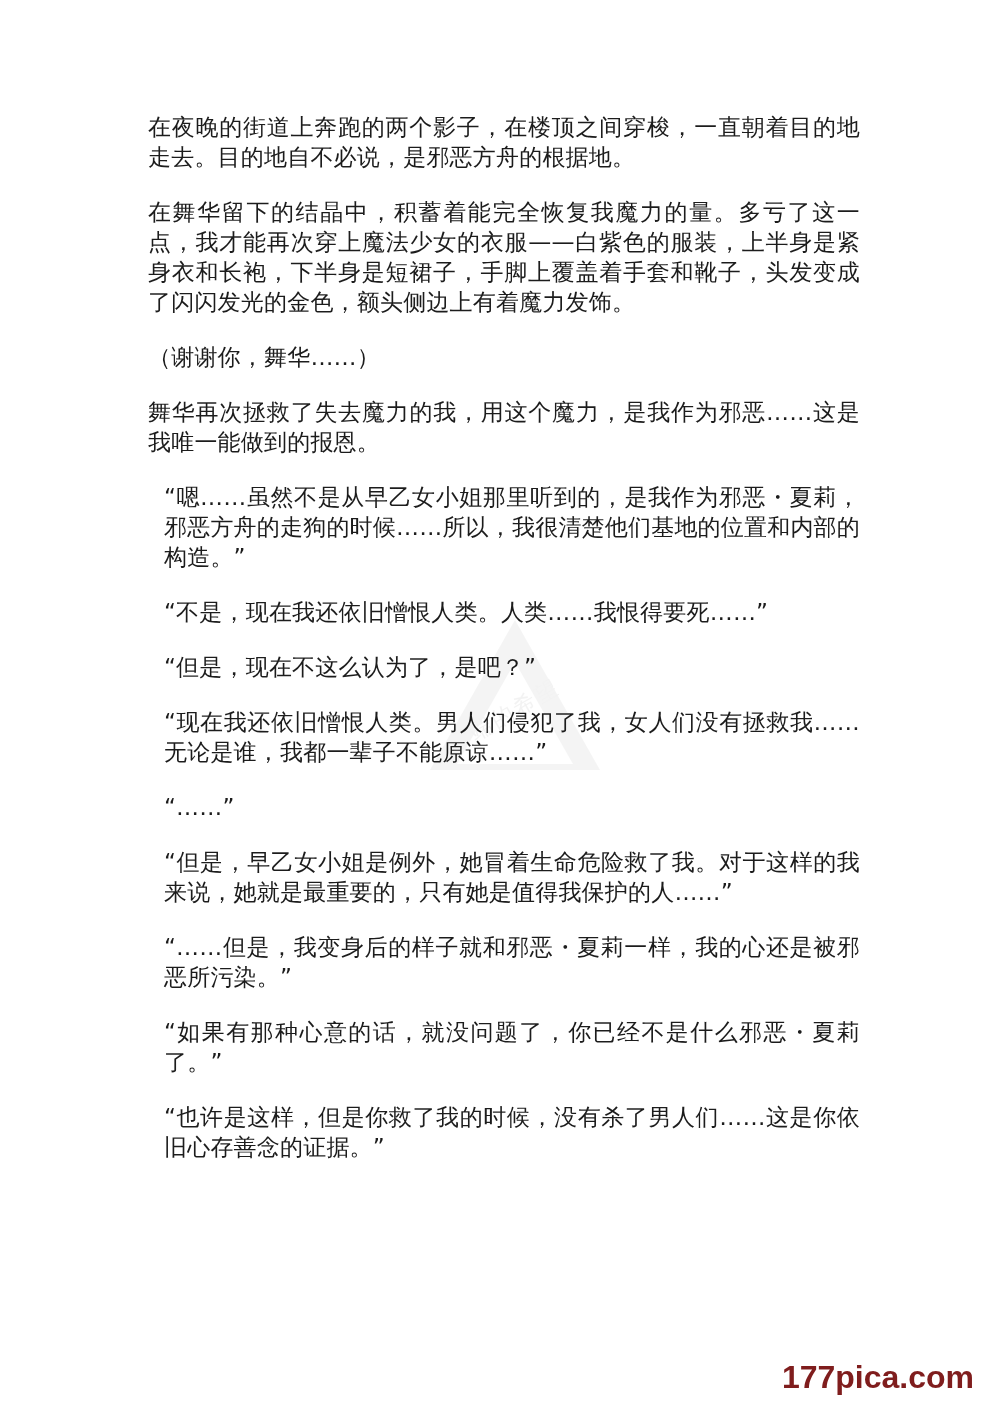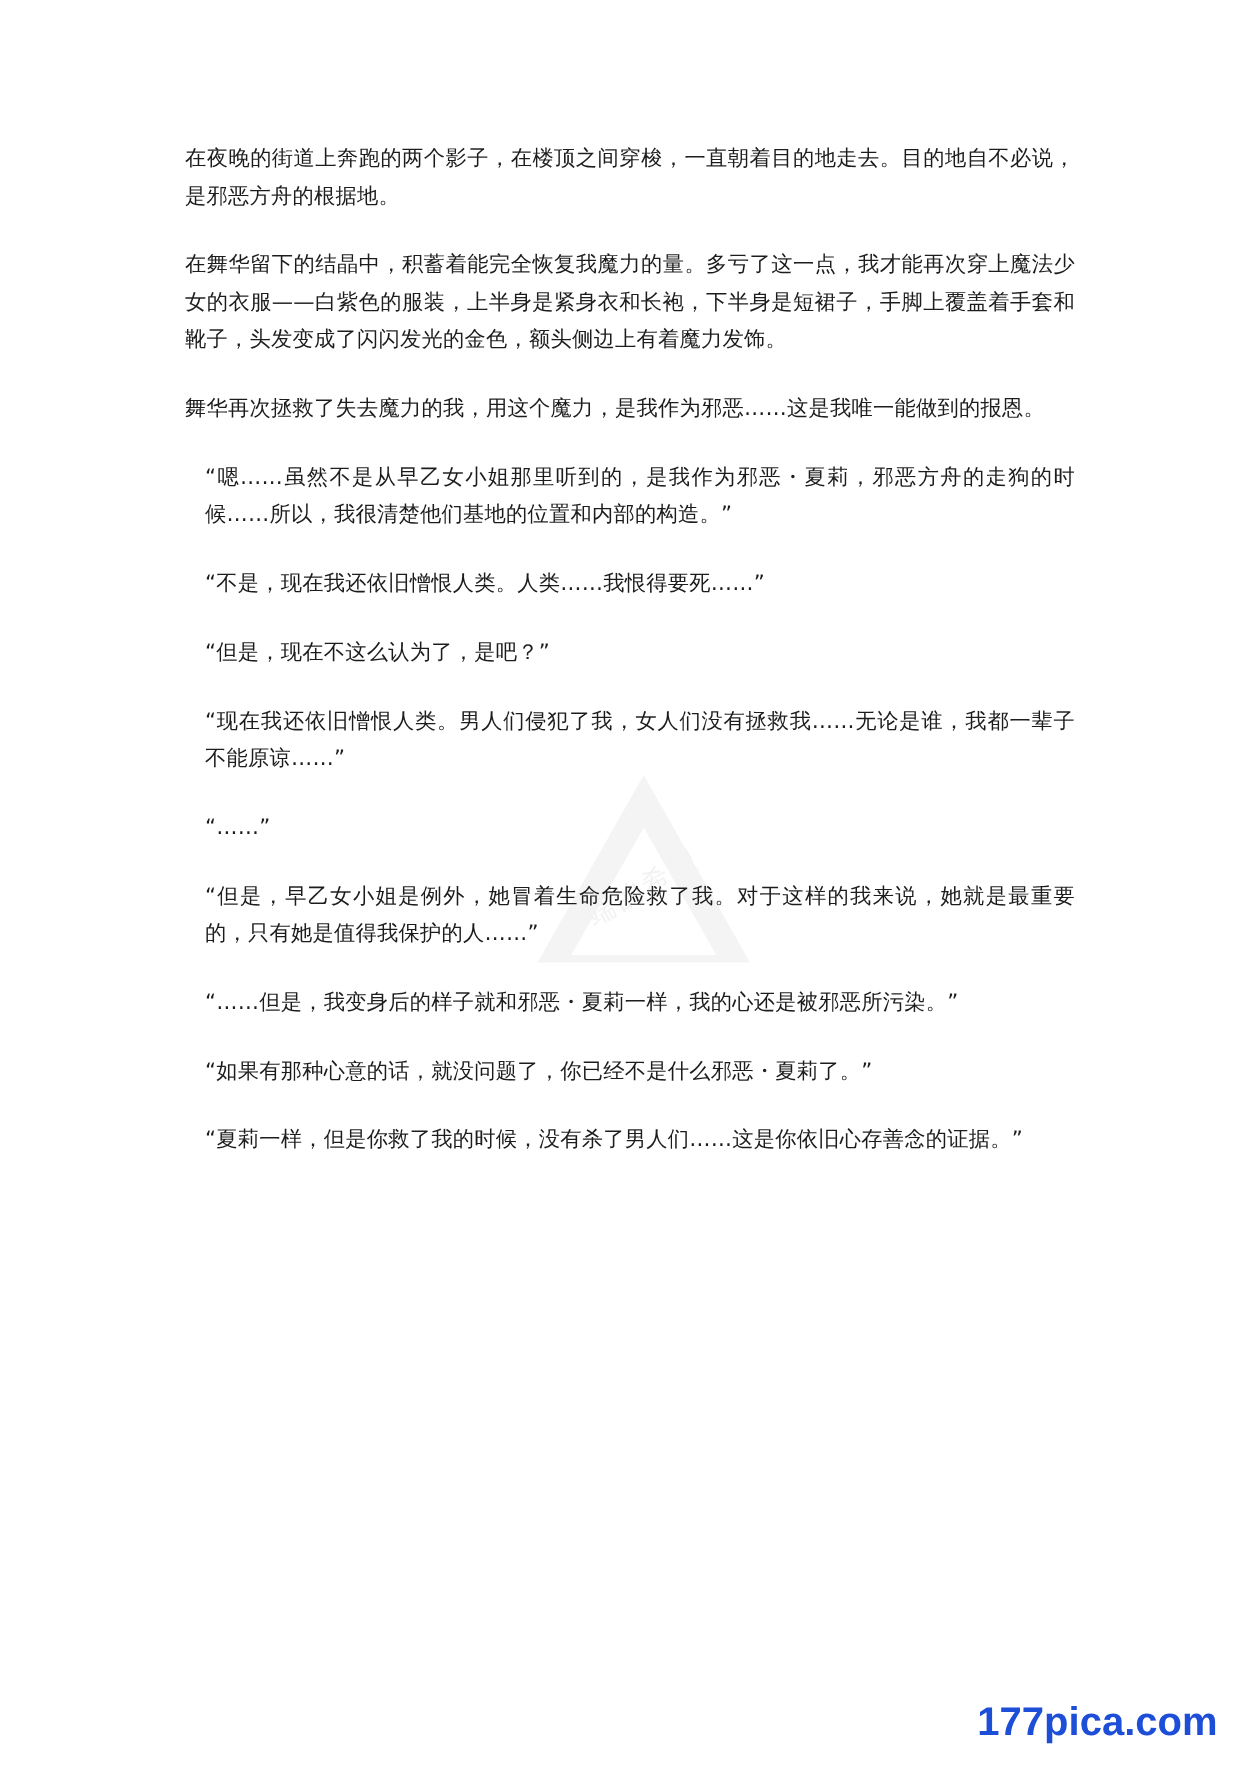--- a/index.html
+++ b/index.html
@@ -78,65 +78,66 @@
     font-size: 34px;
     line-height: 40px;
     color: #231f20;
     margin: 0 0 34px 0;
     font-family: "Liberation Serif", "DejaVu Serif", serif;
     font-weight: 400;
   }
 
   p.para {
     margin: 0 0 25px 0;
-    font-size: 17px;
+    font-size: 23px;
     line-height: 30px;
     color: #1c1c1c;
     text-align: justify;
     letter-spacing: 0.2px;
     font-family: "DejaVu Sans", "Liberation Sans", sans-serif;
   }
   p.para.indent {
     text-indent: 0;
     padding-left: 16px;
   }
 
   .footer-brand {
     position: absolute;
     right: 26px;
     bottom: 18px;
     font-size: 32px;
     font-weight: bold;
-    color: #1d4ed8;
+    color: #7f1d1d;
     font-family: "Liberation Sans", "DejaVu Sans", sans-serif;
     letter-spacing: 0px;
   }
 </style>
 </head>
 <body>
 
 <div class="page">
 
   <div class="watermark">
     <div class="tri"></div>
     <div class="tri-inner"></div>
     <div class="wm-text">端的希望</div>
   </div>
 
   <div class="content">
     <div id="body-text">
         <p class="para">在夜晚的街道上奔跑的两个影子，在楼顶之间穿梭，一直朝着目的地走去。目的地自不必说，是邪恶方舟的根据地。</p>
         <p class="para">在舞华留下的结晶中，积蓄着能完全恢复我魔力的量。多亏了这一点，我才能再次穿上魔法少女的衣服——白紫色的服装，上半身是紧身衣和长袍，下半身是短裙子，手脚上覆盖着手套和靴子，头发变成了闪闪发光的金色，额头侧边上有着魔力发饰。</p>
+        <p class="para">（谢谢你，舞华……）</p>
         <p class="para">舞华再次拯救了失去魔力的我，用这个魔力，是我作为邪恶……这是我唯一能做到的报恩。</p>
         <p class="para indent">“嗯……虽然不是从早乙女小姐那里听到的，是我作为邪恶・夏莉，邪恶方舟的走狗的时候……所以，我很清楚他们基地的位置和内部的构造。”</p>
         <p class="para indent">“不是，现在我还依旧憎恨人类。人类……我恨得要死……”</p>
         <p class="para indent">“但是，现在不这么认为了，是吧？”</p>
         <p class="para indent">“现在我还依旧憎恨人类。男人们侵犯了我，女人们没有拯救我……无论是谁，我都一辈子不能原谅……”</p>
         <p class="para indent">“……”</p>
         <p class="para indent">“但是，早乙女小姐是例外，她冒着生命危险救了我。对于这样的我来说，她就是最重要的，只有她是值得我保护的人……”</p>
         <p class="para indent">“……但是，我变身后的样子就和邪恶・夏莉一样，我的心还是被邪恶所污染。”</p>
         <p class="para indent">“如果有那种心意的话，就没问题了，你已经不是什么邪恶・夏莉了。”</p>
-        <p class="para indent">“夏莉一样，但是你救了我的时候，没有杀了男人们……这是你依旧心存善念的证据。”</p>
+        <p class="para indent">“也许是这样，但是你救了我的时候，没有杀了男人们……这是你依旧心存善念的证据。”</p>
       </div>
   </div>
 
   <div class="footer-brand">177pica.com</div>
 </div>
 
 </body></html>

